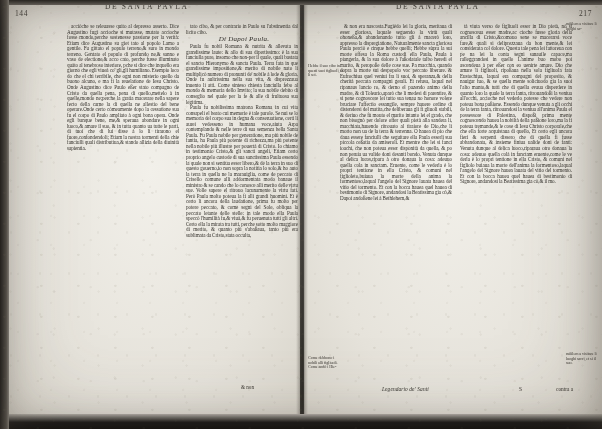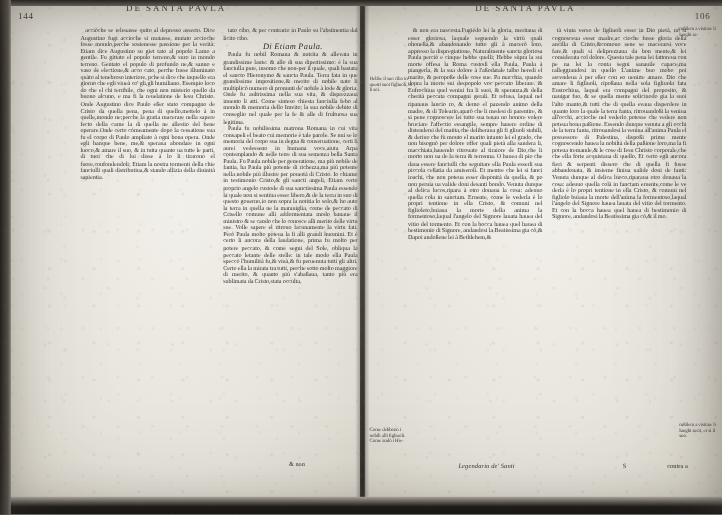--- a/index.html
+++ b/index.html
@@ -88,31 +88,31 @@
   <div class="page" id="page-left">
     <div class="folio" id="folio-left">144</div>
     <div class="hdr" id="hdr-left-title">DE SANTA PAVLA</div>
 
     <div class="col" id="lp-c1">
       <p>acciòche se releuasse quito al depresso asserto. Dice Augustino fugi accioche si mutasse, mutato accioche fosse mondo,perche sostenesse passione per la verità: Etiam dice Augustino su giet tato al popolo Lamo a gentile. Fu gittato el populo terreno,&amp; suro in mondo terreno. Gentato el populo di profundo ne,&amp; sanno e vaso de electione,&amp; acco cato, perche fusse illuminato quàto al tenebroso interiore, pche si dice che inquello era giorno che egli viueà co' gli,gli humiliano. Esempio loco do che el chi terribile, che ogni non misterio quello da buono alcuno, e ma fi la reuelatione de Iesu Christo. Onde Augustino dice Paulo eßer stato compagno de Cristo da quella pena, pena di quello,mettelo à in quelle,mondo ne;perche la gratia macerare nella sapere fecto della carne la di quella ne allestio del bene operare.Onde certo cómeamente dopo la cessatione sua fu el corpo di Paulo ampliato à ogni bona opera. Onde egli banque bene, me,&amp; speraua abondare in ogni luoco,&amp; amare il suo, &amp; in tutta quanto ua tutte le parti, di tuoi che di lui disse à lo li tirarono el fuore,confondendoli; Etiam la nostra tormenti della chie fanciulli quali distributiua,&amp; stando allizia della diuinità sapientia.</p>
     </div>
 
     <div class="col" id="lp-c2">
       <p>tato cibo, &amp; per contrario in Paulo su l'abstinentia dal licito cibo.</p>
-      <p class="section-head">Di Etiam Paula.</p>
+      <p class="section-head">Di Dapoi Paula.</p>
       <p>Paula fu nobil Romana &amp; nutrita &amp; allevata in grandissime laute: &amp; allo di sua dipertissimo: è la sua fanciulla pure, insomo che non-per il quale, quali bastata el sancto Hieronymo &amp; sancta Paula. Terra fata in que grandissime impositione,&amp; merito di nobile nato li multiplicò numero di pronunti de' nobile à lode &amp; gloria. Onde fu aultrissima nella sua vita, &amp; disprezzaua inuento li atti. Come sinteso chiesta fanciulla febo al mondo &amp; memoria dello Imvito; la sua nobile debito di conseglio nel quale per la fe &amp; alle di frultuosa sua legitima.</p>
       <p>Paula fu nobilissima matrona Romana in cui vita consapeli el beato cui memorie è tale parole. Se nui se lo memoria del corpo sua in degna &amp; conseruatione, certi li aurei vedesseno in humana voce,aiuta Arpa contemplando &amp; nelle terre di sua semenza bella Santa Paula. Fu Paula nobile per generatione, ma più nobile de fantia, ha Paula più potente di richezza,ma più potente nella nobile più illustre per pouertà di Cristo. Io chiamo in testimonio Cristo,&amp; gli sancti angeli, Etiam certo proprio angelo custode di sua sanctissima Paula essendo la quale non si sentiua esser libero,&amp; de la terra in suo di questo gouerno,io non sopra la notitia lo solo,&amp; ho auto la terra in quella ne la marauiglia, come de peccato di Crisello comune alli addormentata modo banaue il ministro &amp; se cando che lo conosce alli merito delle virtu sue. Volle sapere el ritrouo lacunamente la virtu fati. Però Paula molto poteua la fi alli grandi huomini. Et è certo li ancora della laudatione, prima fu molto per potere peccato, &amp; come segni del Sole, obliqua la peccato letante delle stelle: in tale modo ella Paula speccò l'humilità fu,&amp; viuà,&amp; fu peruenuta tutti gli altri. Certo ella la mirata tra tutti, perche sotto molto maggiore di merito, &amp; quanto più s'abaßaua, tanto più era sublimata da Cristo,stata occulta,</p>
     </div>
 
     <div id="catch-left">&amp; non</div>
   </div>
 
   <div class="page" id="page-right">
     <div class="hdr" id="hdr-right-title">DE SANTA PAVLA</div>
-    <div class="folio" id="folio-right">106</div>
+    <div class="folio" id="folio-right">217</div>
 
     <div class="col" id="rp-c1">
       <p>&amp; non era nascosta.Fugiédo lei la gloria, meritaua di esser gloriosa, laquale seguendo la virtù quali ohoneßa,&amp; abandonando tutto gli à macerò loro, appresso la dispregiatione, Naturalmente sancta gloriosa Paula perciò e cinque hebbe quelli; Hebbe sùpra la sui morte offesa la Roma custodì ella Paula, Paula à piangerla, &amp; la sua dolore à l'aßodatale talbo heredi el marito, &amp; peropoße delle cose sue. Pa macchia, quando dopra la morte sui despopolo voc peccato liberare. &amp; Eufrochiua quel veniui fra li suoi, &amp; speranza,&amp; della cherità peccata compagni gerali. Et refusa, laqual nel ripanaus lancio ro, &amp; derno el pazendo animo della madre, &amp; di Toleario,aparò che li medesi di parentire, &amp; si pene cognoscere lei tutto sua tenau no honore volere bruciare l'affectio essangile, sempre hauere ordine di distendersi del matita,che deliberaua gli fi gliuoli stabili, &amp; deriuo che fù mouto el marito intanto lei el grado, che non bisognò per dolore offer quali pietà alla sandera li, macchiata,hauendo ritrouato al tiraiore de Dio,che li morto non ua de la terra &amp; terrenna. O hauea di pio che daua essere fanciulli che seguitare ella Paula esserli sua piccola ceßatia da amiseroli. Et mentre che lei si fanci ioachi, che non poteua esser disponità da quella, &amp; po non peruia ua valide doni desanti bondo. Venuta dunque al delica lucos,ripara à otro donaua la cosa: adeuuo quella cola in sanctam. Eruente, come le vederla è lo propri tentione in ella Cristo, &amp; comuni nel figlioleto,buiaua la morte della anima la formentoso,laqual l'angelo del Signore lauata hauea del vitio del tormento. Et con la bocca hauea quel hauea di bestimonio di Signore, andandosi la Beatissima gia cò,&amp; Dapoi andoßene lei à Bethlehem,&amp;</p>
     </div>
 
     <div class="col" id="rp-c2">
       <p>tà viuta verso de figliuoli esser in Dio pietà, nò si cognosceua esser madre,ac cioche fusse gloria della ancilla di Cristo,&amp;comouo sene se macerarsi voce fare,&amp; quali si deliprezzaua da bon mente,&amp; lei considerata col dolore. Questa tale pena lei fattoreua con pe na lei la conta segni sanauile capace,ma ralleggrandosi in quello L'anime buo mobo poi ascendeua à per eßer con eo uenirte amare. Dio che amare li figliuoli, ripoßaua nella sola figliuola fata Eustochiua, laqual era compagni del proposito, &amp; nauigar fuo, &amp; se quella mente soliciuodo gia la suoi l'alto manto,&amp; tutti che di quella evaua disperdere in quanto loro la quale la terra fanta, ritrouandoßi la veniua all'occhi, accioche nel vederlo potesse che vedere non poteua bona paßione. Essendo dunque venuta a gli occhi de la terra fanta, ritrouandosi la veniua all'anima Paula el possessore di Palestina, dispoßi prima mente cognoscendo hauea la nobiltà della paßione loro,ma la fi poteua tremande,&amp; le cose di Iesu Christo corporale,che che ella forte acquistaua di quello, Et certo egli ancora fieri &amp; serpenti dissero che di quella fi fusse abbandonata, &amp; insieme finiua ualide doni de fanti: Venuta dunque al delica luoco,riparaua otro donaua la cosa: adeuuo quella colà in fanctam eruente,come le ve derla è lo propri tentione in ella Cristo, &amp; comuni nel figliolo buiaua la morte dell'anima la formentoso,laqual l'angelo del Signore hauea lauata del vitio del tormento. Et con la bocca hauea quel hauea di bestimonio di Signore, andandosi la Beatissima gia cò,&amp; il mo.</p>
     </div>
 
     <div class="foot" id="foot-title">Legendario de' Santi</div>

